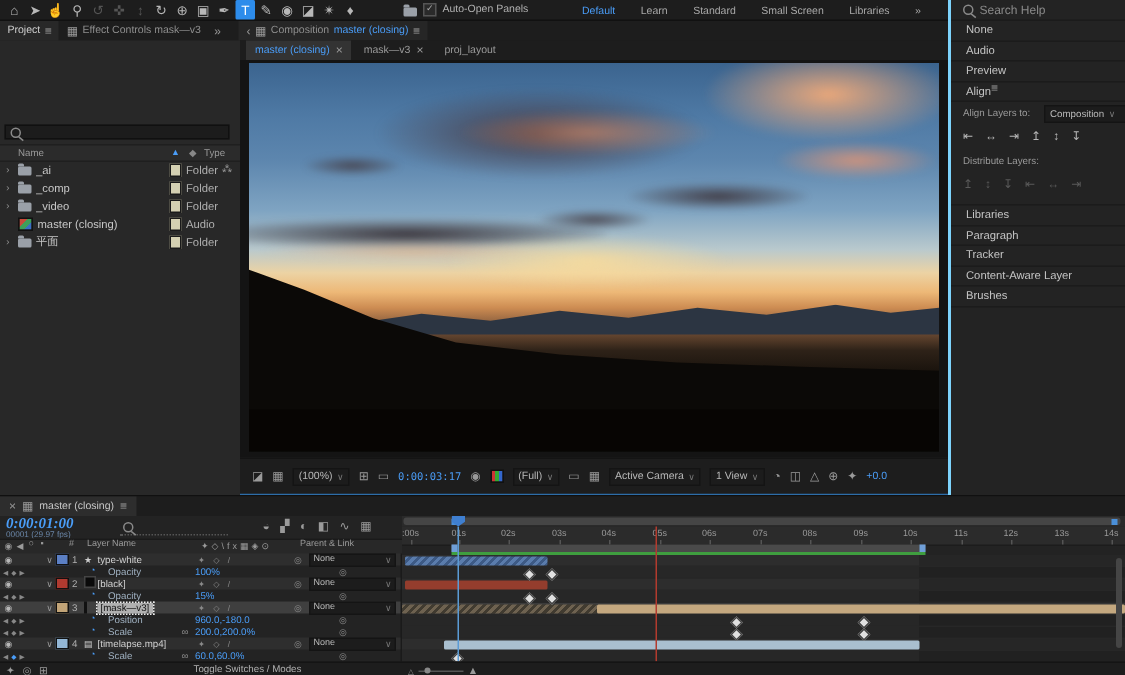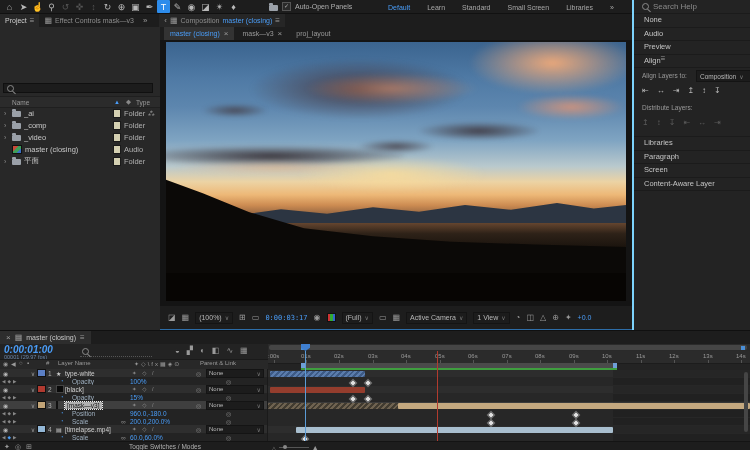--- a/index.html
+++ b/index.html
@@ -61,21 +61,21 @@
   .ritem{height:12.5px;line-height:12.5px;padding-left:10px;border-bottom:1px solid #1b1b1b;color:#c5c5c5;font-size:7.5px}
   #rsearch{height:13px;display:flex;align-items:center;gap:4px;padding-left:8px;border-bottom:1px solid #1b1b1b;color:#8a8a8a}
   #alignhdr{display:flex;justify-content:flex-start;padding-right:6px}
   #aligncontent{height:68px;border-bottom:1px solid #1b1b1b;position:relative;font-size:6.5px;color:#9a9a9a}
   .aicons{position:absolute;left:8px;display:flex;gap:8px;font-size:8px;color:#b8b8b8}
   
   #timeline{left:0;top:330px;width:750px;height:120px;background:#232323;border-top:1px solid #101010;box-sizing:border-box}
   #tltab{position:absolute;left:0;top:0;width:750px;height:13px;background:#1d1d1d}
   .tltabin{position:absolute;left:0;top:0;height:13px;background:#2d2d2d;display:flex;align-items:center;gap:4px;padding:0 6px;font-size:7px;color:#c8c8c8}
   #tlctrl{position:absolute;left:0;top:13px;width:268px;height:15px}
-  #bigtc{position:absolute;left:4px;top:0;font-family:Liberation Sans, sans-serif;font-size:10px;font-weight:bold;color:#4a9df8;font-style:italic}
+  #bigtc{position:absolute;left:4px;top:0;font-family:Liberation Serif, serif;font-size:10px;font-weight:bold;color:#4a9df8;font-style:italic}
   #frameinfo{position:absolute;left:4px;top:10px;font-size:5.5px;color:#6a86a8}
   #tlsearch{position:absolute;left:80px;top:3px;width:70px;height:9px;border-bottom:1px dotted #555;display:flex;align-items:center;padding-left:2px}
   #tlbtns{position:absolute;left:175px;top:2px;display:flex;gap:7px;font-size:8px;color:#9a9a9a}
   #tlhead{position:absolute;left:0;top:28px;width:268px;height:10px;background:#282828;border-top:1px solid #1a1a1a;border-bottom:1px solid #1a1a1a;font-size:6px;color:#9a9a9a}
   #tlrows{position:absolute;left:0;top:38px;width:268px;height:72px;border-right:1px solid #1a1a1a;box-sizing:border-box}
   .tlr{height:8px;display:flex;align-items:center;font-size:6.5px;position:relative}
   .tlr.lay{background:#2e2e2e}
   .tlr.sel{background:#3f3f3f}
   .av{width:26px;display:flex;gap:4px;padding-left:3px;color:#b8b8b8;font-size:6px}
   .tw2{width:8px;color:#999;font-size:6px;text-align:center}
@@ -326,22 +326,23 @@
       <span>↥</span>
       <span>↕</span>
       <span>↧</span>
       <span>⇤</span>
       <span>↔</span>
       <span>⇥</span>
     </span>
   </div>
   <div class="ritem">Libraries</div>
   <div class="ritem">Paragraph</div>
-  <div class="ritem">Screen</div>
+  <div class="ritem">Tracker</div>
   <div class="ritem">Content-Aware Layer</div>
+  <div class="ritem">Brushes</div>
 </div>
 
 <div id="timeline" class="abs">
   <div id="tltab">
     <span class="tltabin">
       <span class="ic">×</span>
       <span class="ic">▦</span>
       <span>master (closing)</span>
       <span class="ic">≡</span>
     </span>

